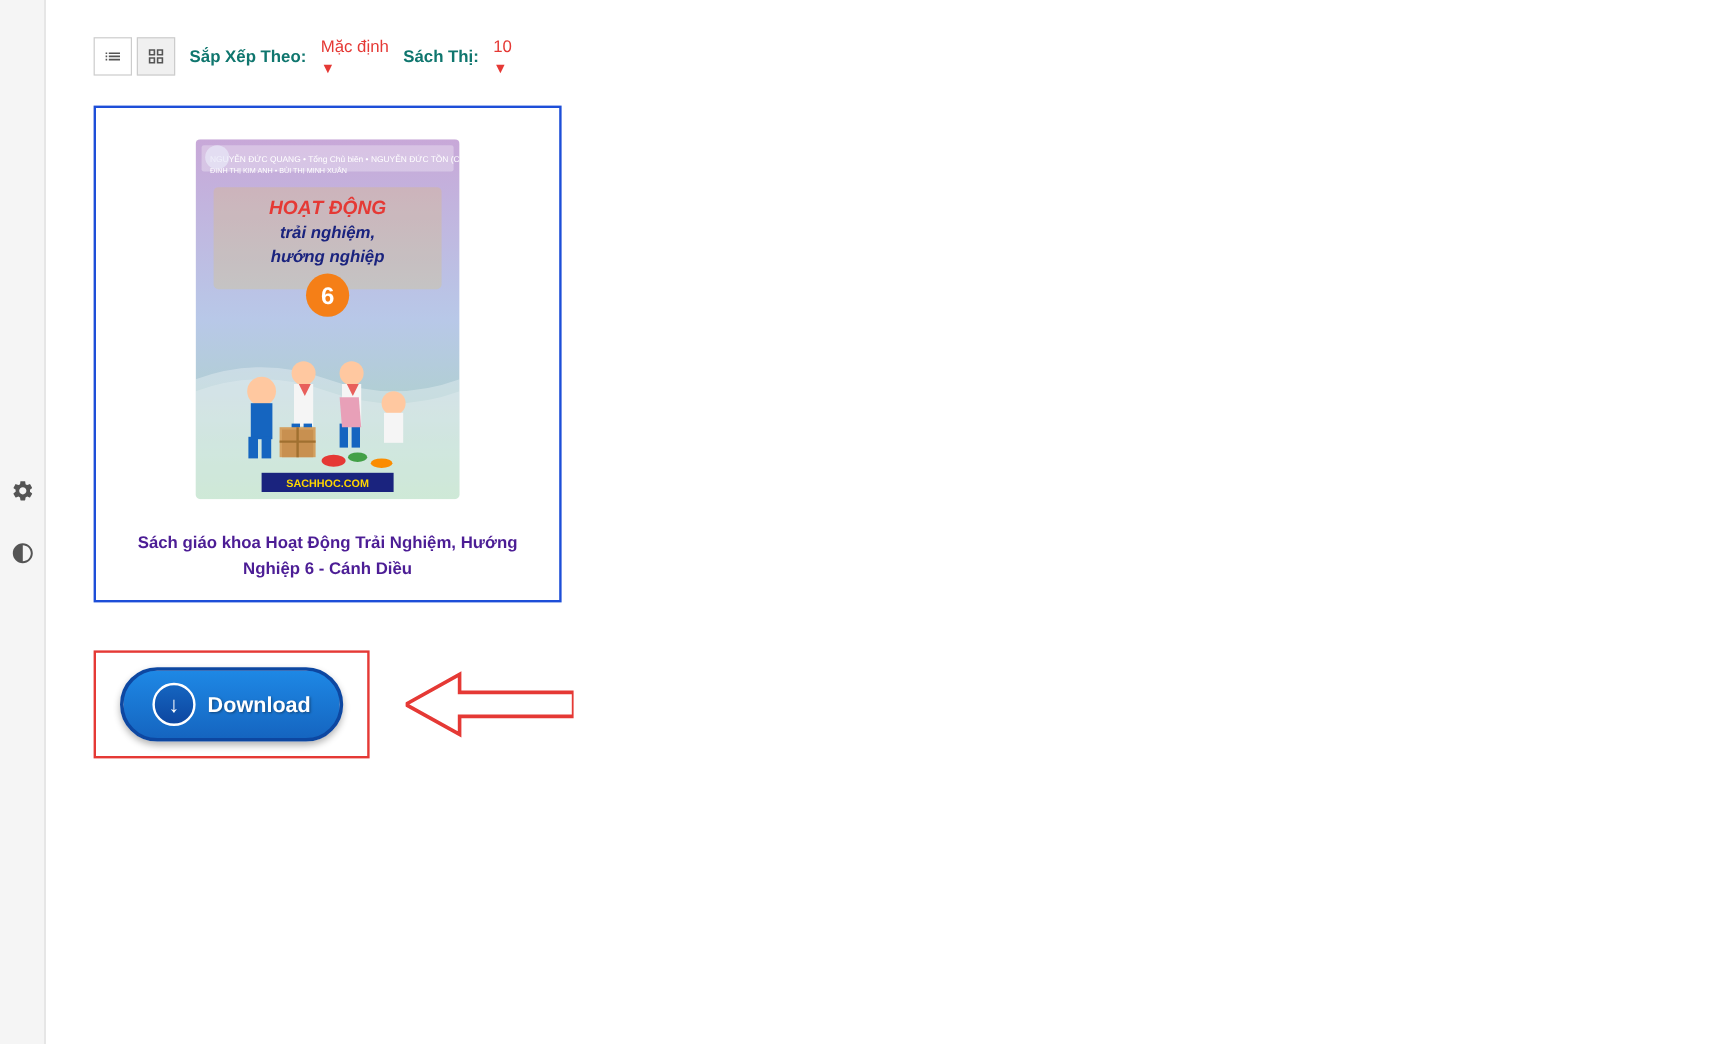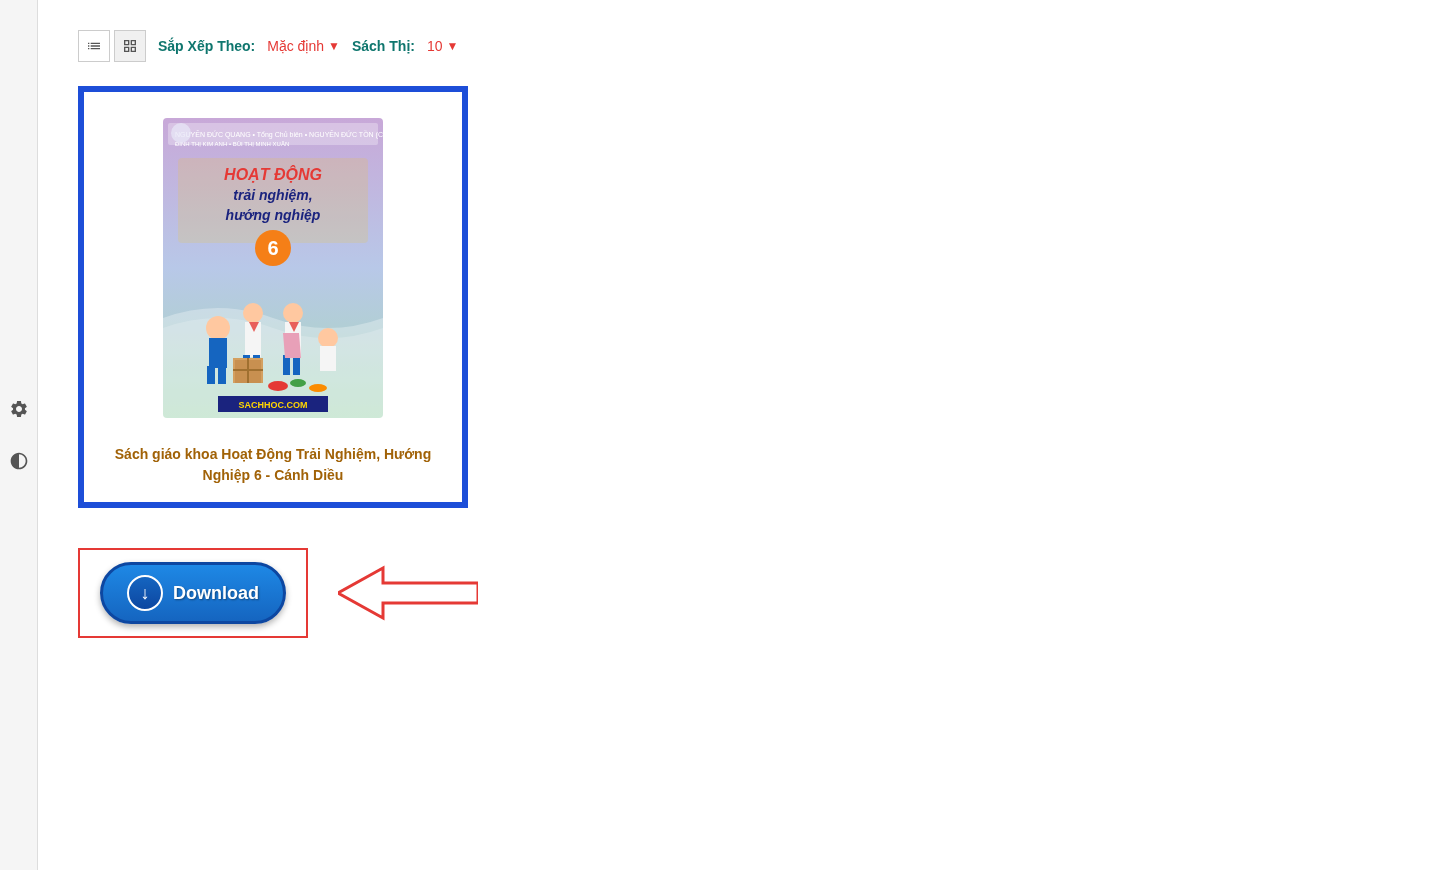--- a/index.html
+++ b/index.html
@@ -78,22 +78,23 @@
     .view-btn.active {
       background: #f0f0f0;
     }
     .toolbar-label {
       font-size: 14px;
       color: #0f766e;
       font-weight: bold;
     }
     .toolbar-select {
       display: flex;
-      align-items: center;
+      align-items: flex-start;
       gap: 4px;
+      flex-direction: column;
     }
     .select-value {
       color: #e53935;
       font-size: 14px;
     }
     .select-arrow {
       color: #e53935;
       font-size: 12px;
     }
 
@@ -101,37 +102,37 @@
     .book-grid {
       display: flex;
       flex-wrap: wrap;
       gap: 16px;
       margin-bottom: 40px;
     }
 
     
     .book-card {
       width: 390px;
-      border: 6px solid #1d4ed8;
+      border: 2px solid #1d4ed8;
       padding: 16px;
       cursor: pointer;
     }
     .book-cover {
       width: 100%;
       height: 320px;
       display: flex;
       align-items: center;
       justify-content: center;
       margin-bottom: 16px;
       overflow: hidden;
     }
 
     .book-title-text {
       font-size: 14px;
-      color: #a16207;
+      color: #4c1d95;
       font-weight: bold;
       text-align: center;
       line-height: 1.5;
     }
 
     
     .download-section {
       display: flex;
       align-items: center;
       gap: 30px;

